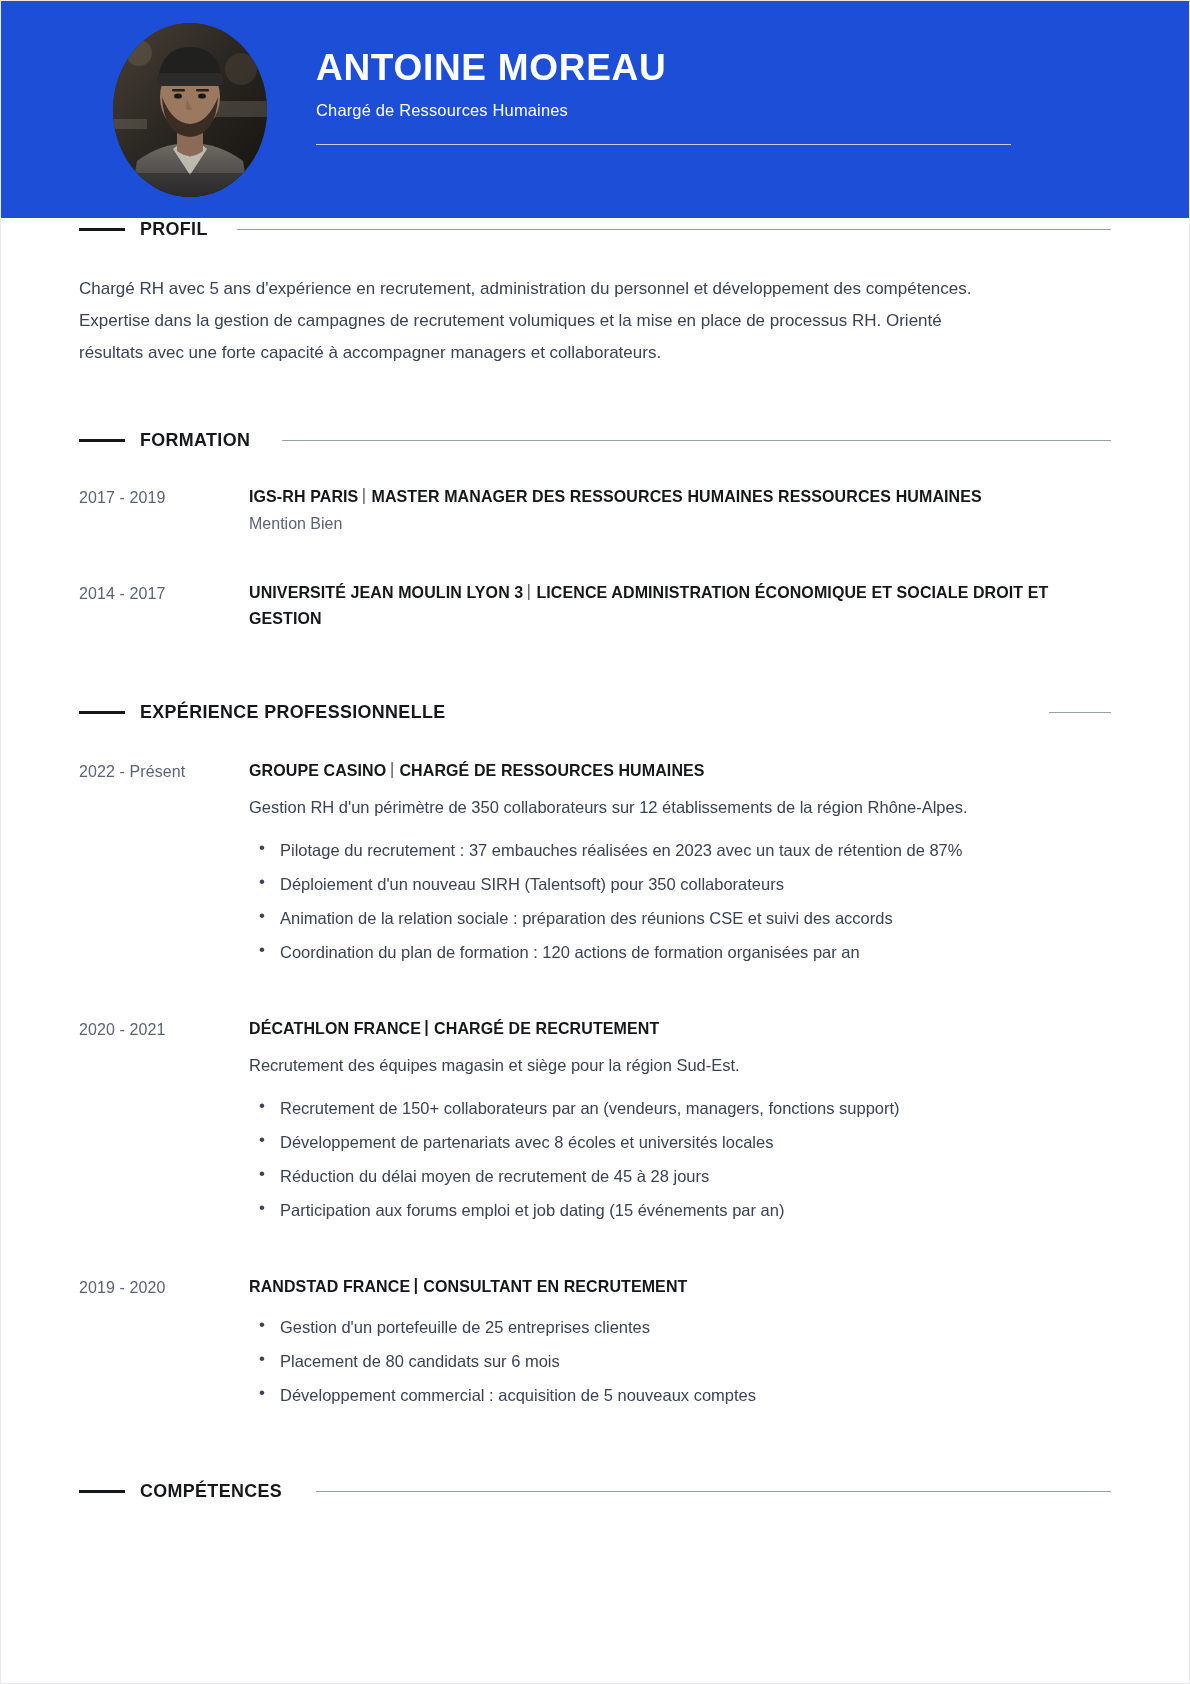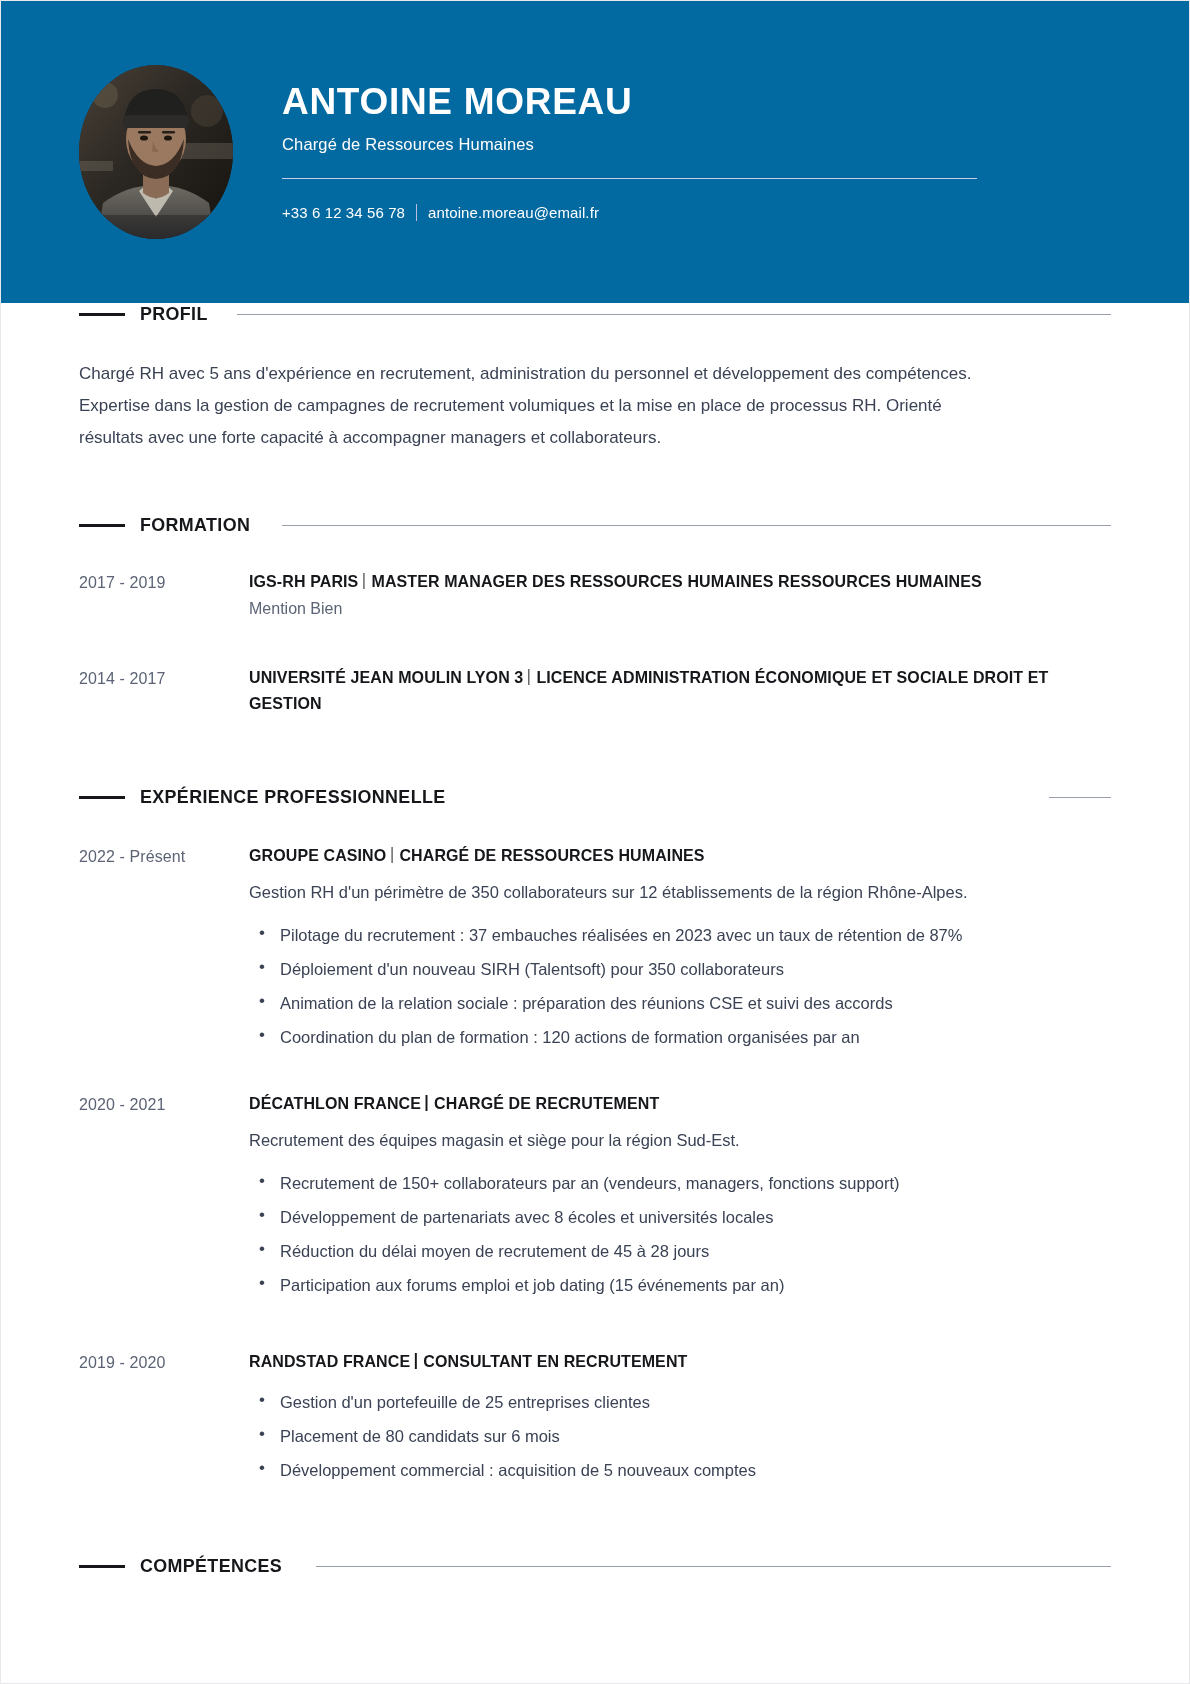--- a/index.html
+++ b/index.html
@@ -14,26 +14,26 @@
   .page{
     position:absolute;inset:0;
     background:#fff;
     border:1px solid #e9e9ec;
     box-sizing:border-box;
   }
 
   
   .header{
     position:relative;
-    height:302px;
-    background:#0369a1;
+    height:217px;
+    background:#1d4ed8;
     display:flex;
     align-items:center;
     box-sizing:border-box;
-    padding-left:78px;
+    padding-left:112px;
   }
   .photo{
     width:154px;height:174px;
     border-radius:50%;
     overflow:hidden;
     flex:0 0 auto;
     background:#2b2b2b;
     position:relative;
   }
   .photo svg{display:block;width:100%;height:100%;}
@@ -200,21 +200,21 @@
     color:#3a4254;
     font-size:17px;
   }
 
   .sec-formation{margin-top:60px;}
   .sec-exp{margin-top:70px;}
   .sec-comp{margin-top:66px;}
   .edu-1{margin-top:32px;}
   .edu-2{margin-top:42px;}
   .job-1{margin-top:34px;}
-  .job-2{margin-top:34px;justify-content:space-between;}
+  .job-2{margin-top:44px;justify-content:space-between;}
   .job-3{margin-top:44px;}
 </style>
 </head>
 <body>
 
 <div class="page">
 
   <div class="header">
     <div class="photo">
       <svg viewBox="0 0 154 174" preserveAspectRatio="xMidYMid slice">
@@ -252,25 +252,20 @@
         <rect x="59" y="66" width="13" height="2.6" rx="1.3" fill="#27201a"></rect>
         <rect x="83" y="66" width="13" height="2.6" rx="1.3" fill="#27201a"></rect>
         <path d="M74 76 q3 9 6 10 q-4 2 -7 0" fill="#80614a" opacity=".7"></path>
         <rect x="0" y="150" width="154" height="24" fill="#121110" opacity=".35"></rect>
       </svg>
     </div>
     <div class="head-text">
       <h1 class="name">ANTOINE MOREAU</h1>
       <div class="role">Chargé de Ressources Humaines</div>
       <div class="head-rule"></div>
-      <div class="contact">
-        <span>+33 6 12 34 56 78</span>
-        <span class="sep"></span>
-        <span>antoine.moreau@email.fr</span>
-      </div>
     </div>
   </div>
 
   <div class="body">
 
     <div style="">
       <div class="sec-head">
         <span class="sec-dash"></span>
         <span class="sec-title">PROFIL</span>
         <span class="sec-rule"></span>

